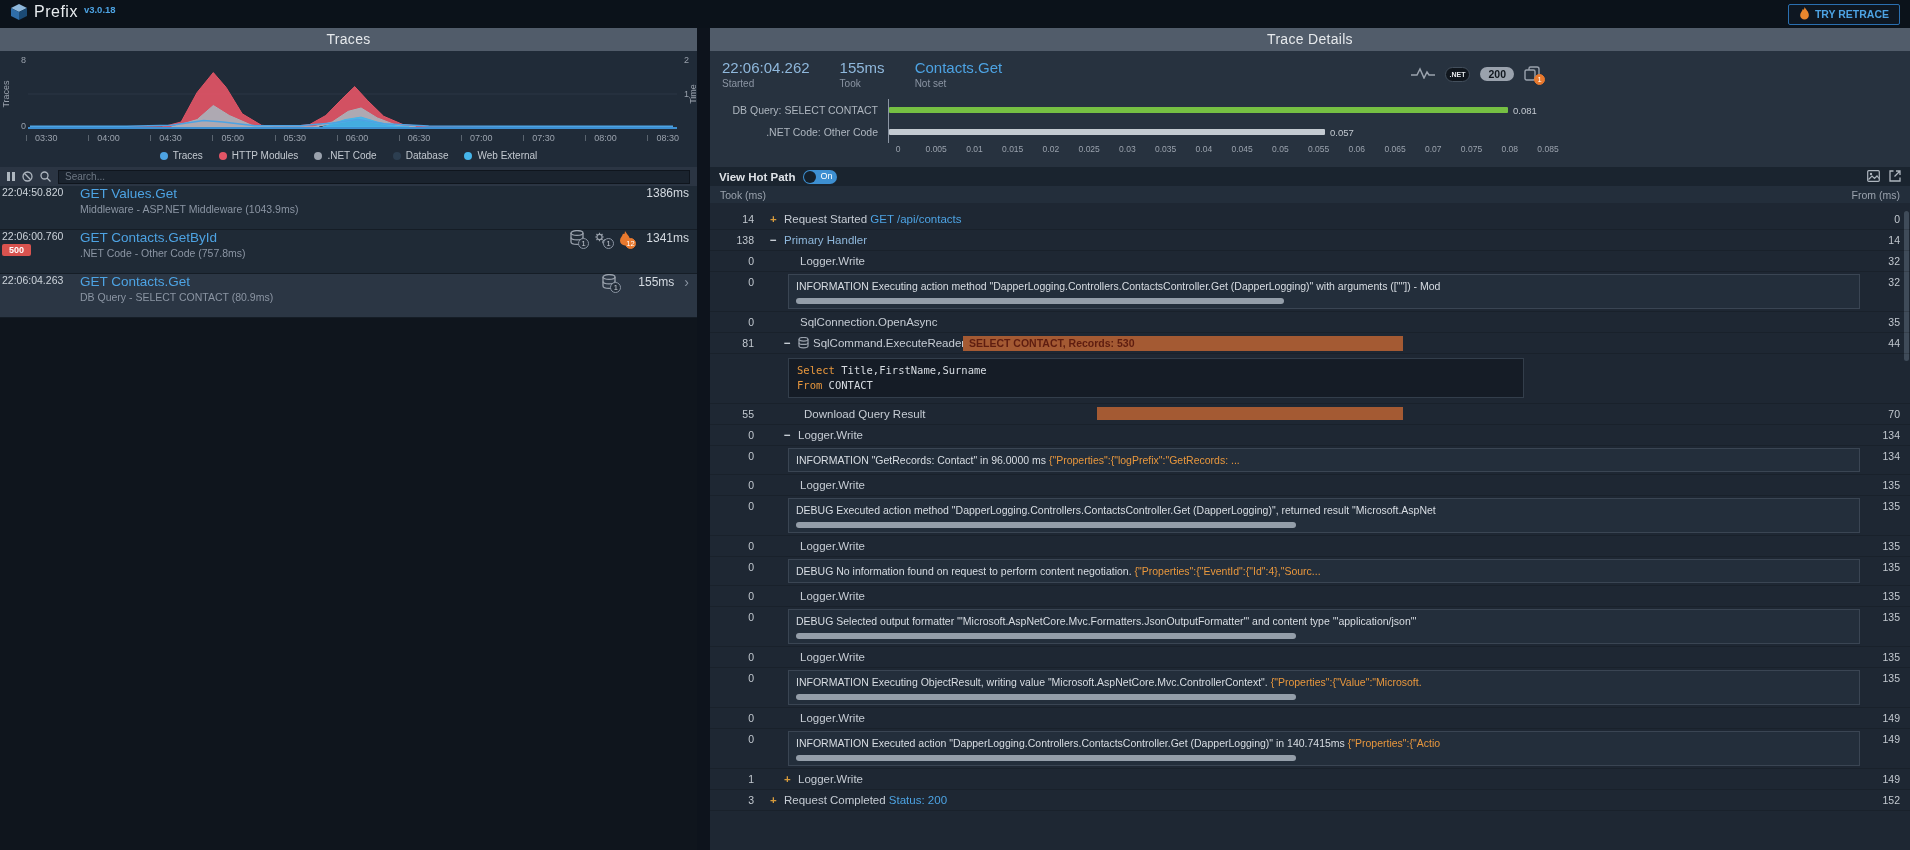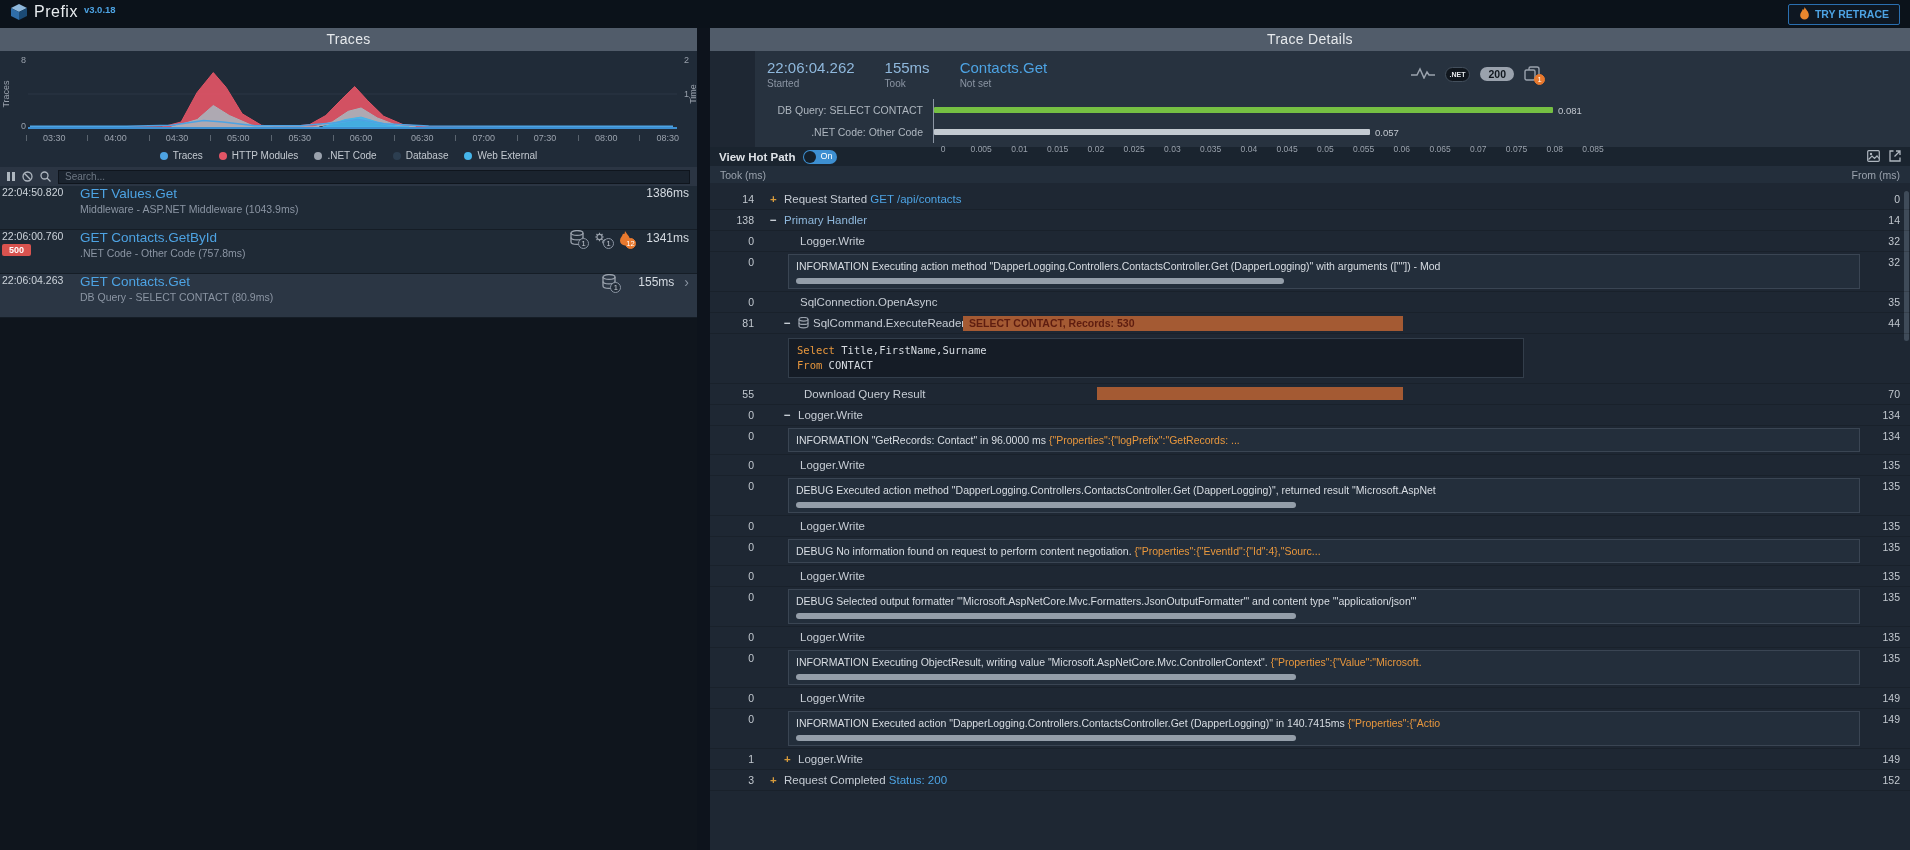--- a/index.html
+++ b/index.html
@@ -20,21 +20,21 @@
   .left-panel { width:697px; display:flex; flex-direction:column; background:#121923; }
   .right-panel { width:1200px; display:flex; flex-direction:column; background:#1e2733; }
   .panel-header { height:23px; background:#515c6a; color:#e6e9ec; font-size:14px;
     text-align:center; line-height:23px; letter-spacing:0.3px; flex:0 0 auto; }
   
   .chart-wrap { height:116px; background:#202b38; position:relative; flex:0 0 auto; }
   .ax { position:absolute; font-size:9px; color:#9aa2ad; }
   .ax-title { position:absolute; font-size:9px; color:#9aa2ad; transform:rotate(-90deg); }
   .xlabels { position:absolute; top:82px; left:26px; right:18px; display:flex;
     justify-content:space-between; }
-  .xlab { display:inline-flex; align-items:center; gap:16px; font-size:9px; color:#9aa2ad; }
+  .xlab { display:inline-flex; align-items:center; gap:8px; font-size:9px; color:#9aa2ad; }
   .xtick { width:1px; height:6px; background:#5a646f; }
   .legend { position:absolute; top:99px; left:0; right:0; display:flex; gap:16px;
     justify-content:center; }
   .leg-item { display:flex; align-items:center; gap:5px; font-size:10px; color:#c3c9d0; cursor:pointer; }
   .leg-dot { width:8px; height:8px; border-radius:50%; }
   
   .list-toolbar { height:19px; background:#2b3543; display:flex; align-items:center;
     gap:7px; padding:0 7px; flex:0 0 auto; }
   .tb-icon { display:flex; align-items:center; cursor:pointer; }
   .search-input { flex:1; height:14px; background:#1a232e; border:1px solid #0f151d;
@@ -54,21 +54,21 @@
   .t-right { display:flex; align-items:center; gap:10px; }
   .iconwrap { position:relative; display:inline-flex; }
   .icn-badge { position:absolute; right:-5px; bottom:-3px; width:11px; height:11px;
     border-radius:50%; background:#232d39; border:1px solid #8b95a3; color:#c6ccd4;
     font-size:7.5px; line-height:10px; text-align:center; }
   .icn-badge.orange { background:#e8792e; border-color:#e8792e; color:#fff; }
   .t-dur { color:#d5dbe2; font-size:12px; min-width:48px; text-align:right; }
   .t-chev { color:#8b95a3; font-size:14px; }
   .left-fill { flex:1; background:#0f151d; }
   
-  .summary { height:96px; background:#27323f; position:relative; flex:0 0 auto;margin-left:45px; }
+  .summary { height:116px; background:#27323f; position:relative; flex:0 0 auto; }
   .stats { position:absolute; left:12px; top:8px; display:flex; gap:30px; }
   .stat-val { font-size:15px; color:#8fb8dc; }
   .stat-val.name { color:#4da3e3; }
   .stat-lab { font-size:10px; color:#8b95a3; margin-top:2px; }
   .sum-icons { position:absolute; right:370px; top:14px; display:flex; gap:10px; align-items:center; }
   .net-badge { background:#10161d; border:1px solid #434f5c; color:#e6e9ec; font-size:7px;
     font-weight:bold; padding:3px 4px; border-radius:9px; }
   .status-badge { background:#9aa2ad; color:#10161d; font-size:10.5px; font-weight:bold;
     padding:1px 8px; border-radius:9px; }
   .sum-chart { position:absolute; left:8px; top:48px; }

